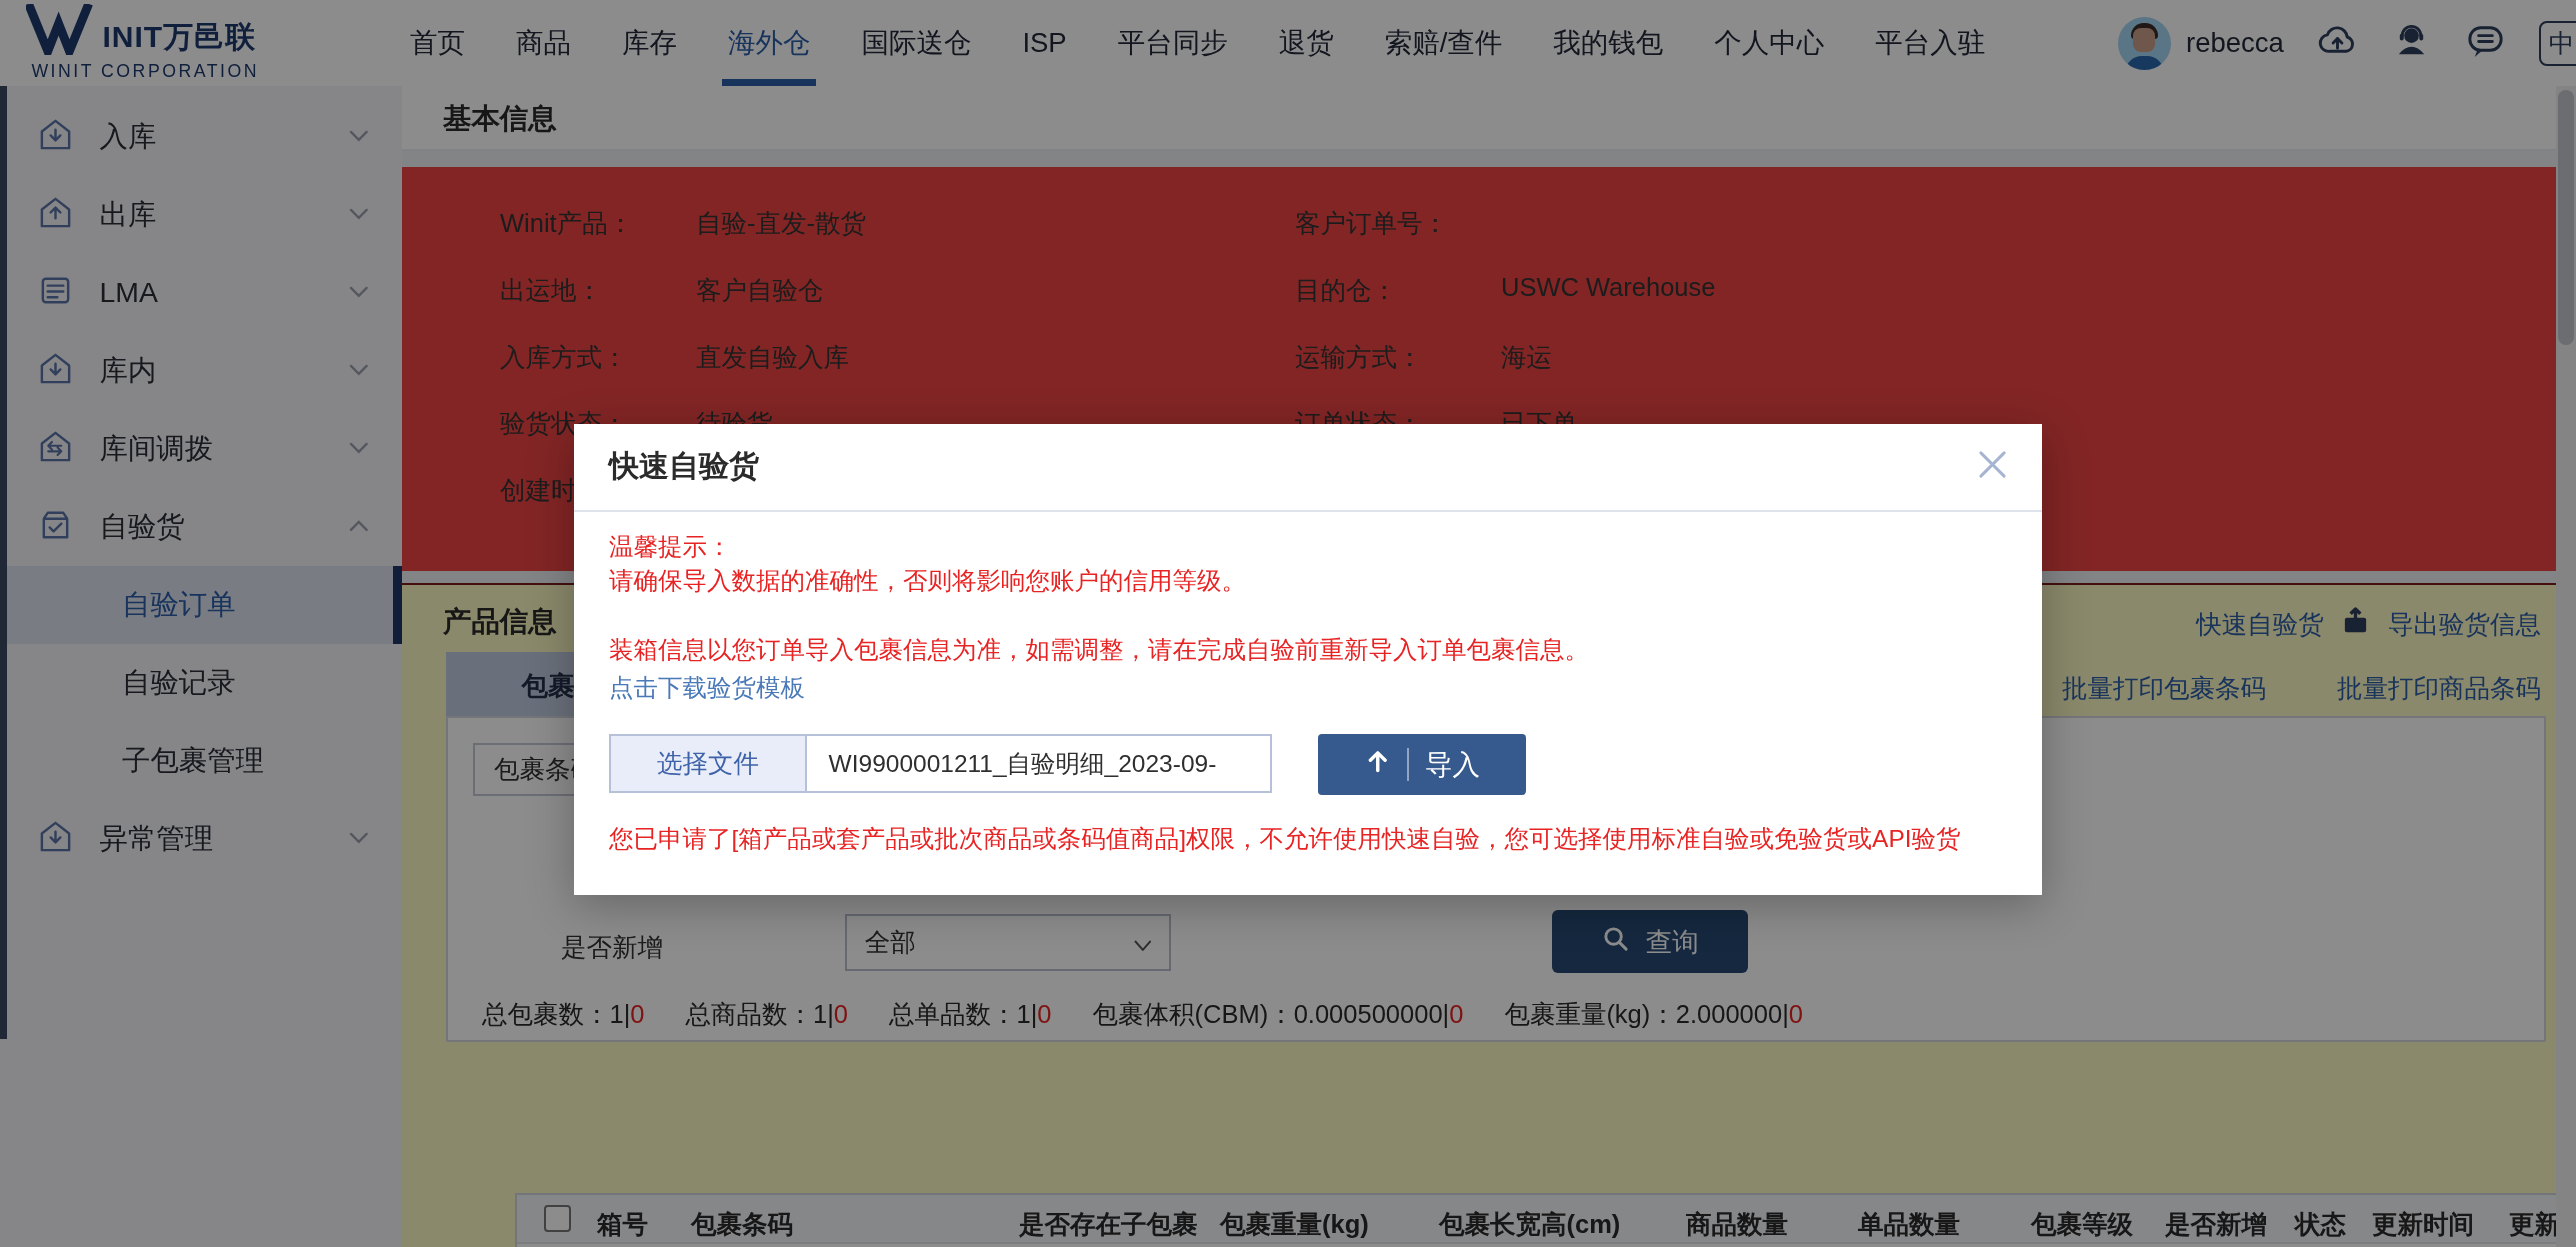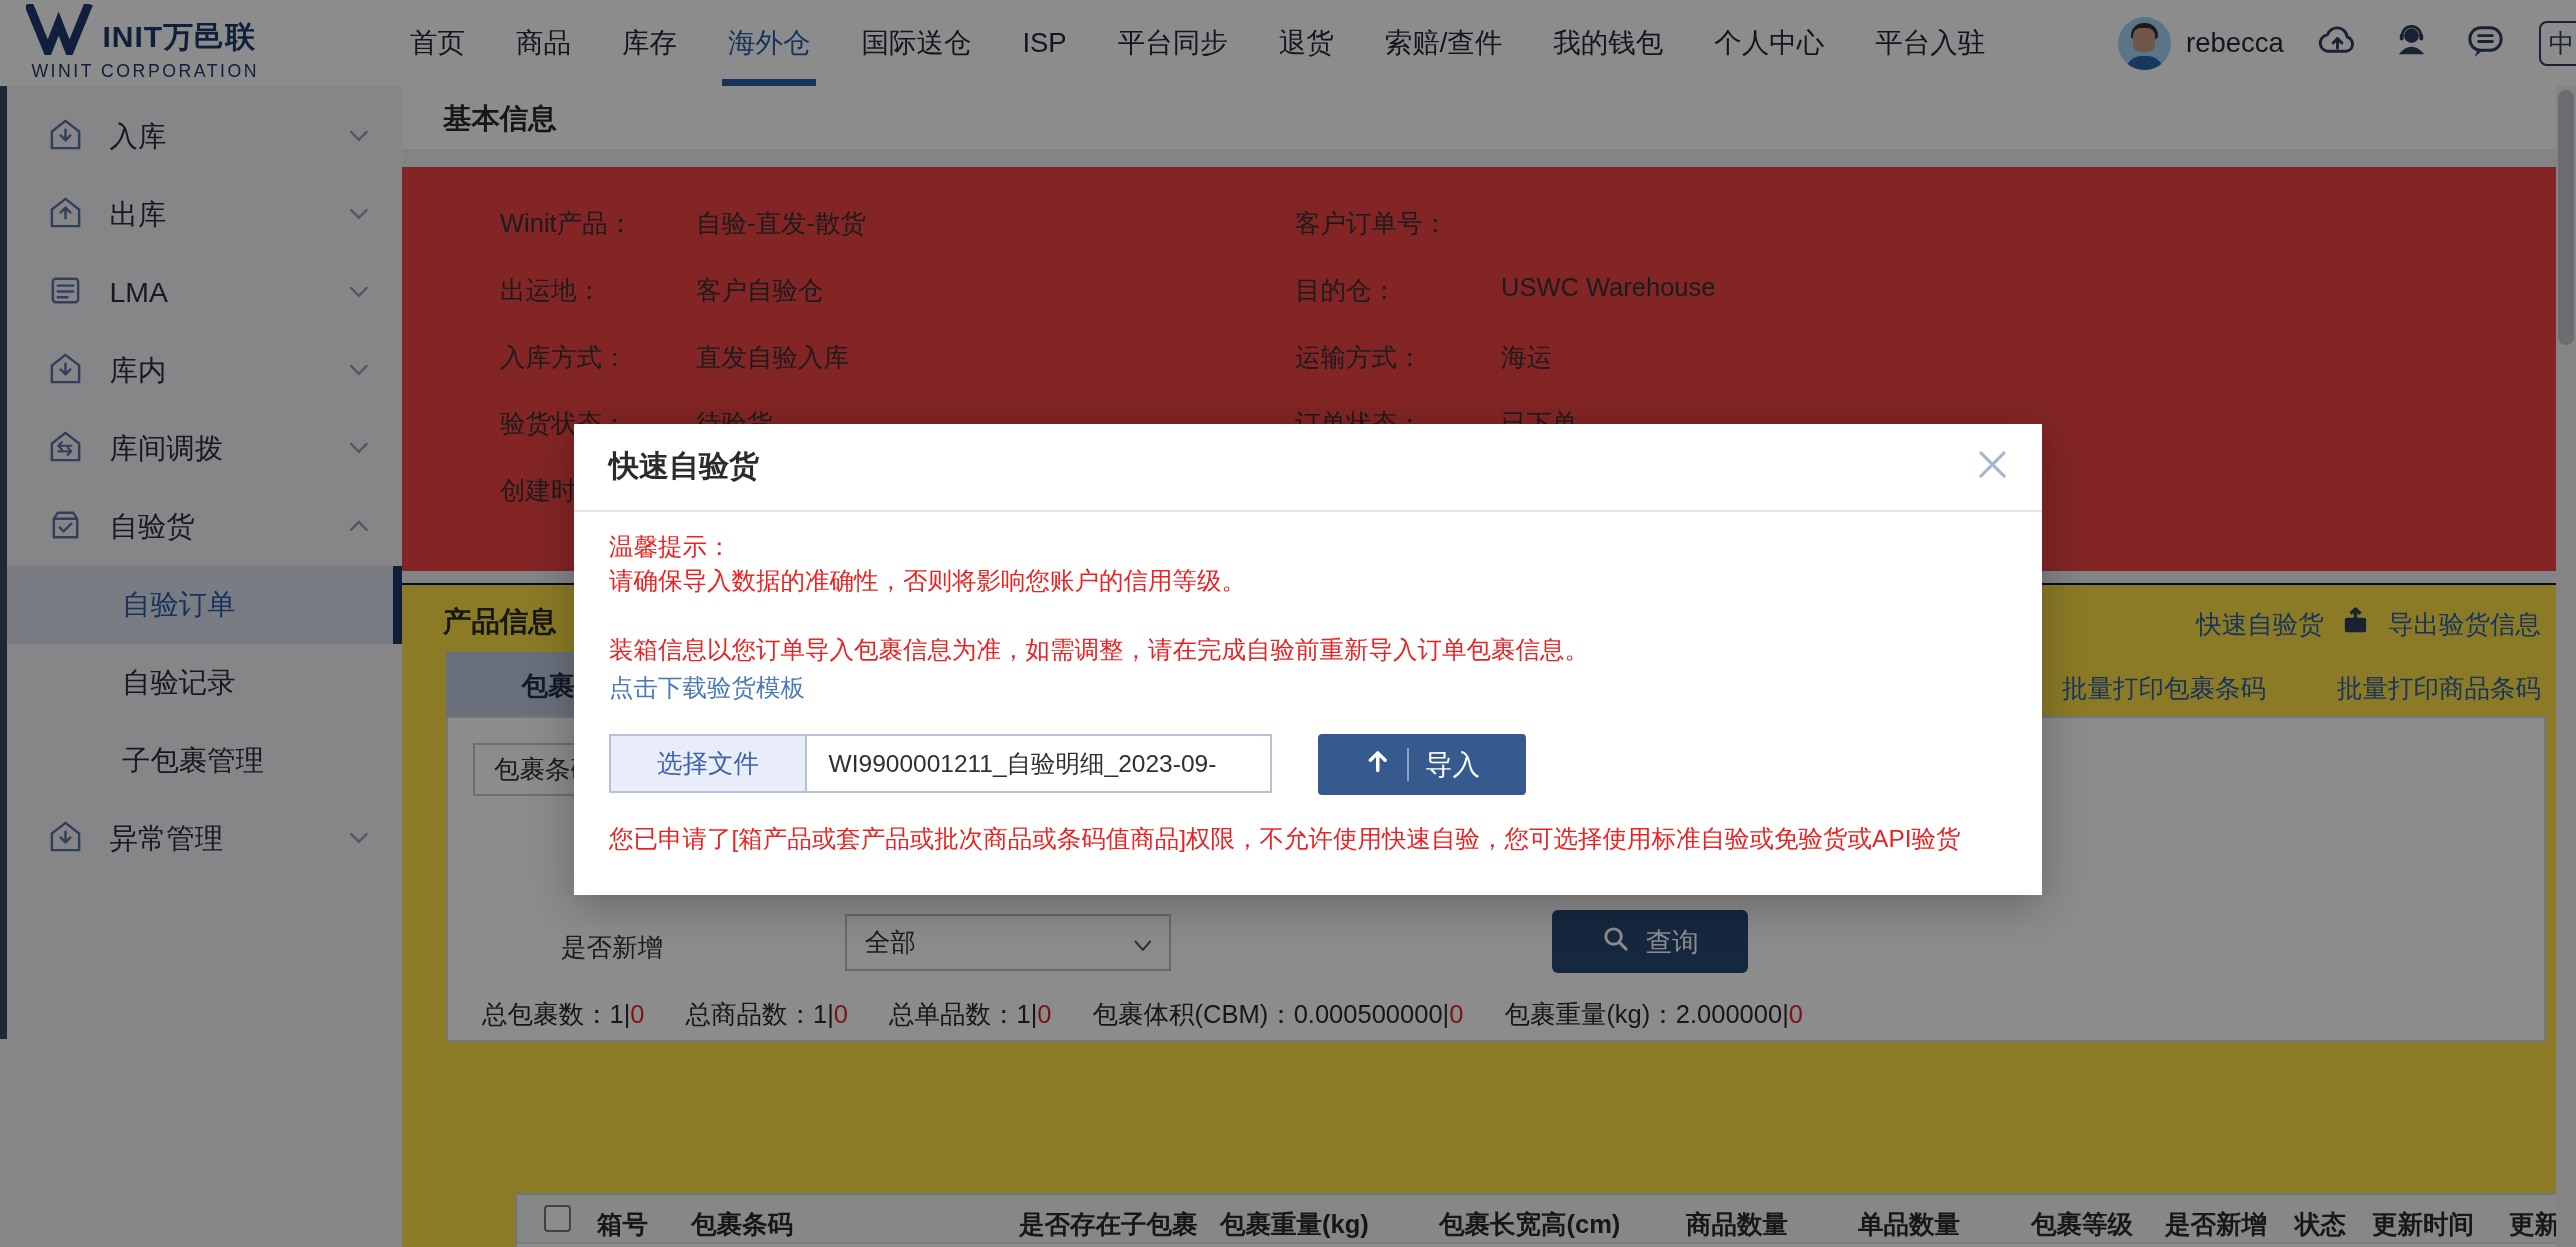--- a/index.html
+++ b/index.html
@@ -24,31 +24,31 @@
   .avatar { width:53px; height:53px; border-radius:50%; background:#a5d5f2; position:relative; overflow:hidden; }
   .avatar .hair { position:absolute; left:12.8px; top:6.9px; width:27.5px; height:15.7px; background:#3a2d28; border-radius:13.7px 13.7px 3.9px 3.9px; }
   .avatar .face { position:absolute; left:15.7px; top:11.8px; width:21.6px; height:23.5px; background:#caa189; border-radius:7.8px; }
   .avatar .bodyy { position:absolute; left:6.9px; bottom:-3.9px; width:39px; height:17.7px; background:#2a66ae; border-radius:17.7px 17.7px 0 0; }
   .username { font-size:27.5px; color:#23293a; margin-left:-17.7px; }
   .tool-icon { width:41px; height:41px; }
   .lang-box { width:45px; height:45px; border:2.9px solid #2c3e5d; border-radius:7.8px; display:flex; align-items:center; justify-content:center; font-size:25.5px; color:#2c3e5d; margin-right:-21.6px; }
   
   .sidebar { position:absolute; top:86px; left:0; width:402px; height:1161px; background:#f4f5f8; z-index:6; padding-top:11.8px; }
   .left-strip { position:absolute; top:86px; left:0; width:6.9px; height:953px; background:#3d4961; z-index:7; }
-  .side-item { height:78px; display:flex; align-items:center; padding:0 33px 0 47px; cursor:pointer; }
+  .side-item { height:78px; display:flex; align-items:center; padding:0 33px 0 37px; cursor:pointer; }
   .side-item .s-lbl { margin-left:25.5px; font-size:28.4px; color:#2b2f3a; }
   .side-item .chev { margin-left:auto; }
   .sub-item { height:78px; display:flex; align-items:center; padding-left:122px; font-size:28.4px; color:#2b2f3a; cursor:pointer; }
   .sub-item.active { background:#dce2ee; color:#2d5fa8; border-right:9.8px solid #20386b; }
   
   .hdr-strip { position:absolute; left:402px; top:86px; right:0; height:65px; background:#fff; border-bottom:2px solid #ebedf0; z-index:1; }
   .sec-title { position:absolute; left:41px; top:13.7px; font-size:28.4px; font-weight:bold; color:#2b2b2b; }
   .basic-panel { position:absolute; left:402px; top:167px; right:0; height:404px; background:#ef4444; z-index:1; }
   .f { position:absolute; font-size:25.5px; color:#333; white-space:nowrap; }
-  .prod-panel { position:absolute; left:402px; top:583px; right:0; height:665px; background:#fde047; border-top:2px solid #0f172a; z-index:1; }
+  .prod-panel { position:absolute; left:402px; top:583px; right:0; height:665px; background:#fef9c3; border-top:2px solid #7f1d1d; z-index:1; }
   .prod-links { position:absolute; right:35px; top:21.6px; display:flex; align-items:center; gap:17.7px; font-size:25.5px; color:#2d5fa8; }
   .tabb { position:absolute; left:44px; top:67px; width:257px; height:67px; background:#c2cce0; display:flex; align-items:center; justify-content:center; font-size:26.5px; font-weight:600; color:#25304a; }
   .print-links { position:absolute; right:35px; top:86px; display:flex; gap:71px; font-size:25.5px; color:#2d5fa8; }
   .search-box { position:absolute; left:44px; top:131px; width:2100px; height:326px; border:2px solid #d3d7df; background:#fff; }
   .barcode-box { position:absolute; left:24.5px; top:24.5px; width:549px; height:53px; border:2px solid #c4c9d4; display:flex; align-items:center; padding-left:19.6px; font-size:25.5px; color:#333; }
   .isnew-label { position:absolute; left:113px; top:212px; font-size:25.5px; color:#333; }
   .selectt { position:absolute; left:397px; top:196px; width:326px; height:57px; border:2px solid #bac0cc; background:#fff; display:flex; align-items:center; padding:0 17.7px; font-size:25.5px; color:#333; }
   .selectt .sel-chev { margin-left:auto; }
   .search-btn { position:absolute; left:1104px; top:192px; width:196px; height:63px; background:#274a74; border-radius:5.9px; color:#fff; display:flex; align-items:center; justify-content:center; gap:15.7px; font-size:26.5px; cursor:pointer; }
   .summary { position:absolute; left:34px; top:279px; display:flex; gap:41px; font-size:25.5px; color:#2b2b2b; white-space:nowrap; }

